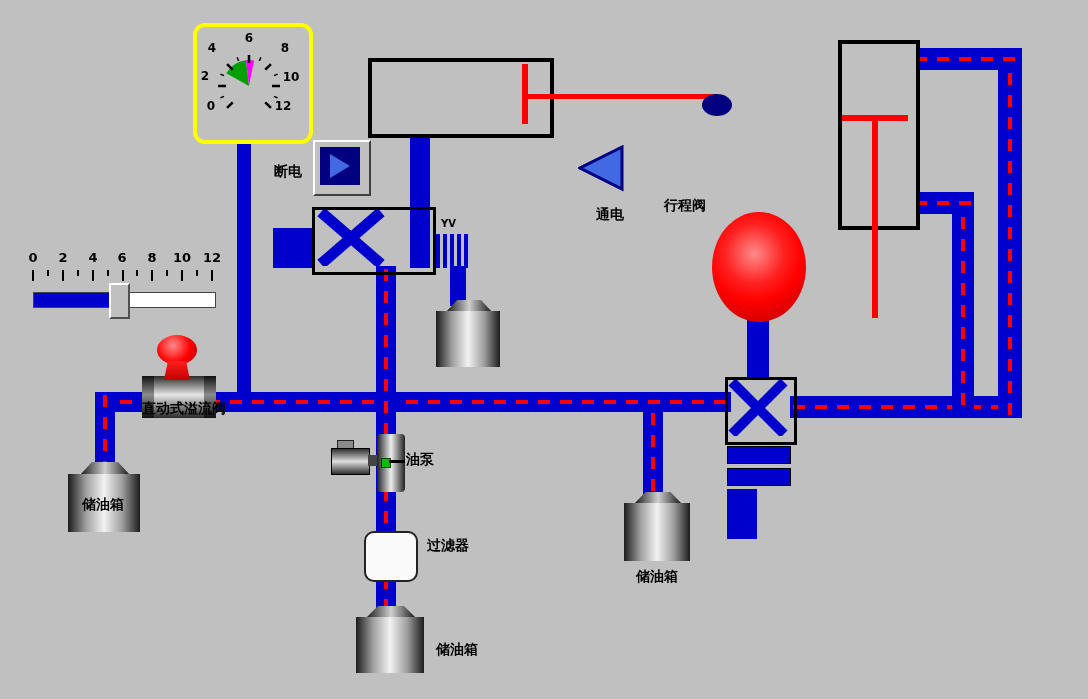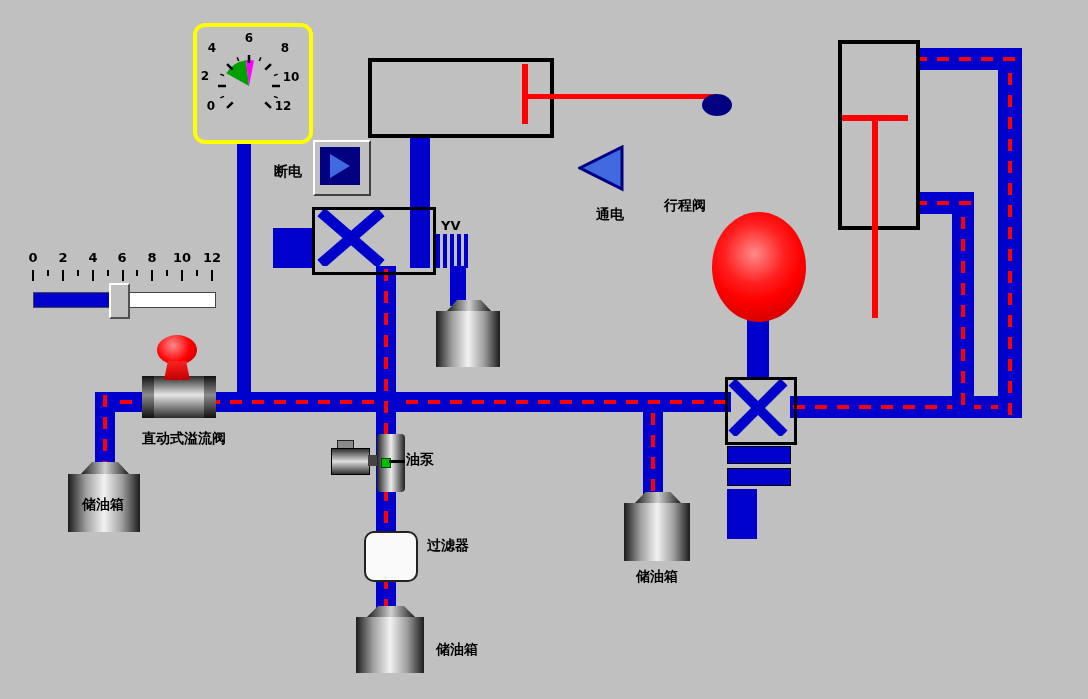--- a/index.html
+++ b/index.html
@@ -178,31 +178,31 @@
   <span class="lbl" style="left:596px;top:206px;">通电</span>
   <span class="lbl" style="left:664px;top:197px;">行程阀</span>
 
   <div class="navy" style="left:273px;top:228px;width:40px;height:40px;"></div>
   <div class="vbox" style="left:312px;top:207px;width:118px;height:62px;"></div>
   <svg class="xsvg" style="left:315px;top:210px;" width="72" height="56" viewBox="0 0 72 56">
     <line x1="6" y1="2" x2="66" y2="54" stroke="#0000cd" stroke-width="11"></line>
     <line x1="66" y1="2" x2="6" y2="54" stroke="#0000cd" stroke-width="11"></line>
   </svg>
   <div class="coil"></div>
-  <span class="lbl" style="left:441px;top:218px;font-size:13px;">YV</span>
+  <span class="lbl" style="left:441px;top:218px;font-size:10px;">YV</span>
 
   <div class="tank-top" style="left:446px;top:300px;width:46px;height:12px;"></div>
   <div class="tank-body" style="left:436px;top:311px;width:64px;height:56px;"></div>
 
   <div class="mcap"></div>
   <div class="mstem"></div>
   <div class="rvbody"></div>
   <div class="rvcap" style="left:142px;"></div>
   <div class="rvcap" style="left:204px;"></div>
-  <span class="lbl" style="left:142px;top:430px;">直动式溢流阀</span>
+  <span class="lbl" style="left:142px;top:400px;">直动式溢流阀</span>
 
   <div class="tank-top" style="left:80px;top:462px;width:50px;height:13px;"></div>
   <div class="tank-body" style="left:68px;top:474px;width:72px;height:58px;"></div>
   <span class="lbl" style="left:82px;top:496px;">储油箱</span>
 
   <div class="motortop"></div>
   <div class="motor"></div>
   <div class="shaft"></div>
   <div class="pumpbody"></div>
   <div class="led"></div>

